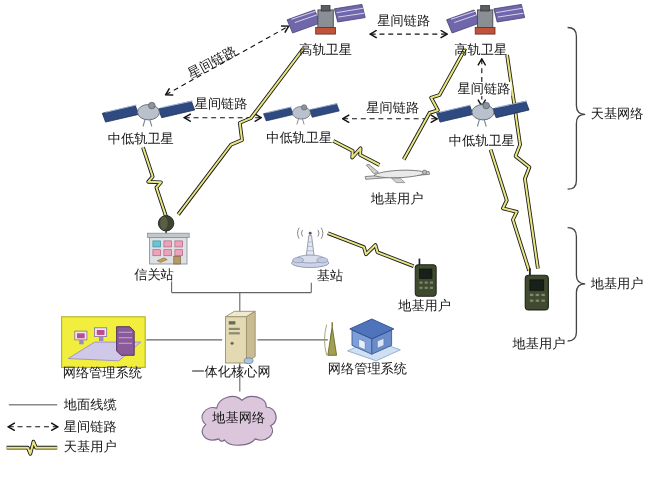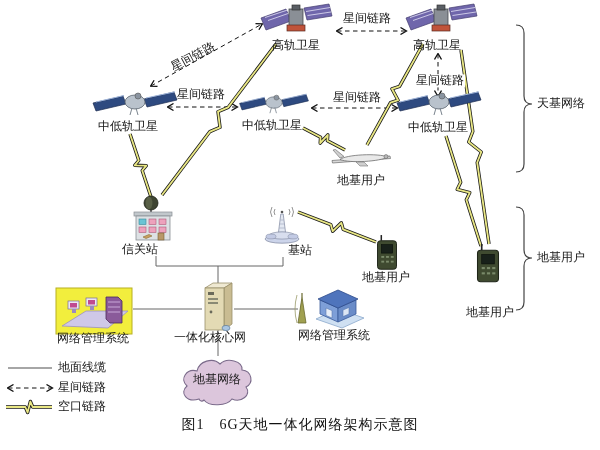--- a/index.html
+++ b/index.html
@@ -219,16 +219,15 @@
   <div class="lbl" style="left:367px;top:19px">星间链路</div>
   <div class="lbl" style="left:201px;top:95px">星间链路</div>
   <div class="lbl" style="left:357px;top:98px">星间链路</div>
   <div class="lbl onlink" style="left:440px;top:81px">星间链路</div>
 
   <div class="lbl left-anchor" style="left:537px;top:104px">天基网络</div>
   <div class="lbl left-anchor" style="left:537px;top:258px">地基用户</div>
 
   <div class="lbl left-anchor" style="left:58px;top:368px">地面线缆</div>
   <div class="lbl left-anchor" style="left:58px;top:388px">星间链路</div>
-  <div class="lbl left-anchor" style="left:58px;top:407px">空口链路</div>
-
-  <div id="caption">图1　6G天地一体化网络架构示意图</div>
+  <div class="lbl left-anchor" style="left:58px;top:407px">天基用户</div>
+
 </div>
 
 </body></html>

